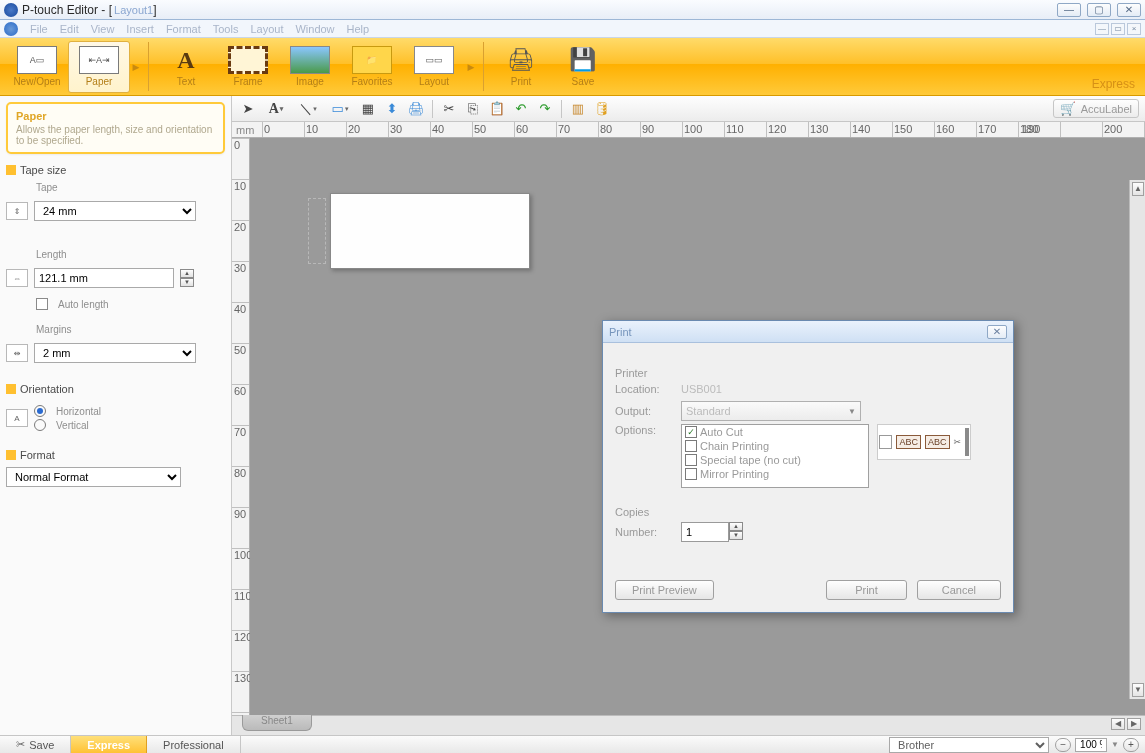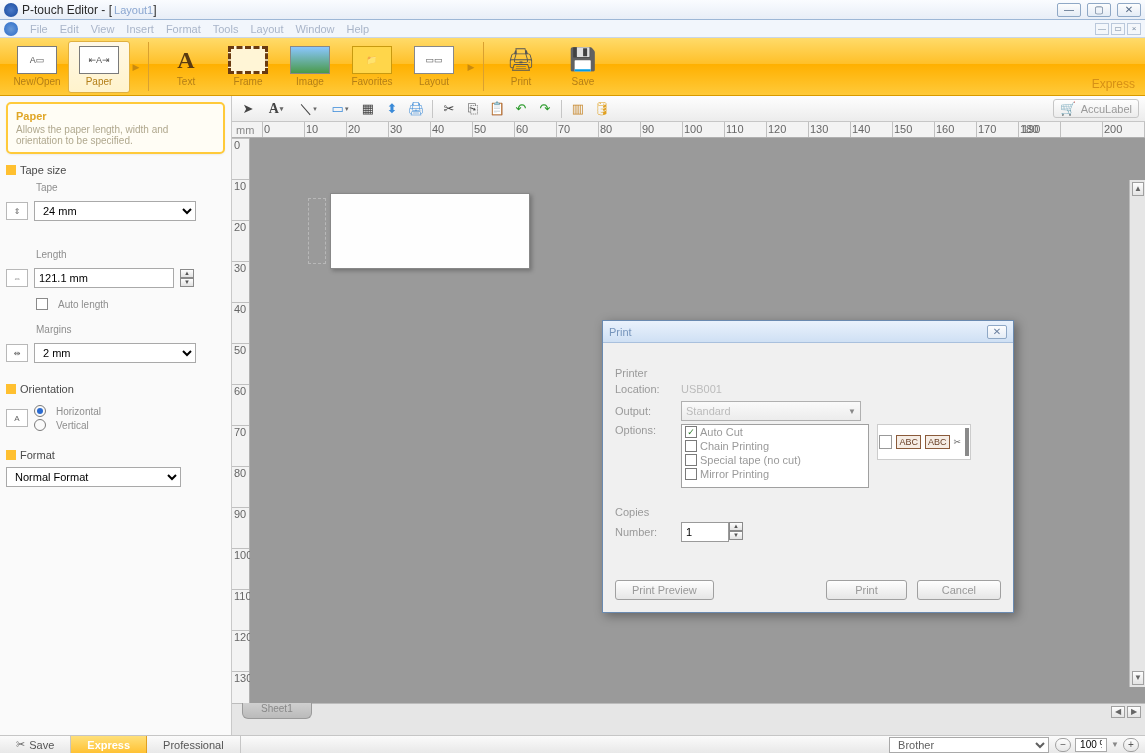--- a/index.html
+++ b/index.html
@@ -67,21 +67,21 @@
 .ruler-h .lbl { position: absolute; top: 1px; }
 
 .canvas-wrap { flex: 1; position: relative; display: flex; }
 .ruler-v { width: 18px; background: #f3f3f3; border-right: 1px solid #b0b0b0; position: relative; font-size: 8px; color: #666; }
 .ruler-v .tick { position: absolute; left: 0; right: 0; height: 1px; background: #c0c0c0; }
 .ruler-v .lbl { position: absolute; left: 2px; }
 .canvas { flex: 1; background: #9a9a9a; position: relative; }
 .label-shape { position: absolute; left: 80px; top: 55px; width: 200px; height: 76px; background: #fefefe; border: 1px solid #888; box-shadow: 2px 2px 4px rgba(0,0,0,.25); }
 .label-handle { position: absolute; left: 58px; top: 60px; width: 18px; height: 66px; border: 1px dashed #b8b8b8; }
 
-.hscroll { height: 32px; background: #e6e6e6; border-top: 1px solid #bcbcbc; position: relative; padding-left: 47px; }
+.hscroll { height: 20px; background: #e6e6e6; border-top: 1px solid #bcbcbc; position: relative; padding-left: 47px; }
 .hscroll .tab { position: absolute; left: 10px; top: -1px; height: 16px; padding: 0 18px; background: linear-gradient(#d0d0d0,#bababa); border: 1px solid #9a9a9a; border-top: none; border-radius: 0 0 6px 6px; color: #888; font-size: 10px; filter: blur(0.5px); }
 .hscroll .arrow { position: absolute; top: 2px; width: 14px; height: 12px; border: 1px solid #a0a0a0; background: linear-gradient(#fdfdfd,#e4e4e4); font-size: 8px; text-align: center; line-height: 10px; color: #666; }
 .hscroll .left { right: 20px; }
 .hscroll .right { right: 4px; }
 .vscroll { position: absolute; right: 0; top: 42px; bottom: 16px; width: 16px; background: #e6e6e6; border-left: 1px solid #bcbcbc; }
 .vscroll .arrow { position: absolute; left: 2px; width: 12px; height: 14px; border: 1px solid #a0a0a0; background: linear-gradient(#fdfdfd,#e4e4e4); font-size: 8px; text-align: center; line-height: 12px; color: #666; }
 .vscroll .up { top: 2px; }
 .vscroll .dn { bottom: 2px; }
 
 
@@ -201,21 +201,21 @@
       </div>
   </div>
   <div class="express-lbl">Express</div>
 </div>
 
 <div class="main">
 
   <div class="sidepanel">
     <div class="hintbox">
       <div class="t">Paper</div>
-      <div class="d">Allows the paper length, width and orientation to be specified.</div>
+      <div class="d">Allows the paper length, size and orientation to be specified.</div>
     </div>
 
     <div class="section-hdr">
         <div class="sq"></div>
         <span>Tape size</span>
       </div>
     <div class="side-label" style="margin-left:30px">Tape</div>
     <div class="side-row">
       <div class="sicon">⇕</div>
       <select class="combo"><option>24 mm</option></select>

